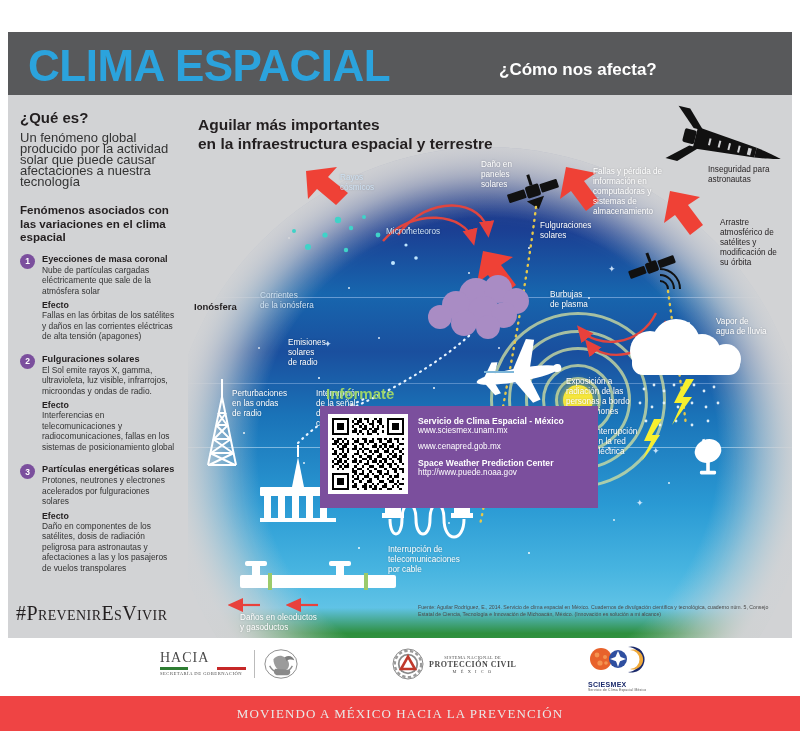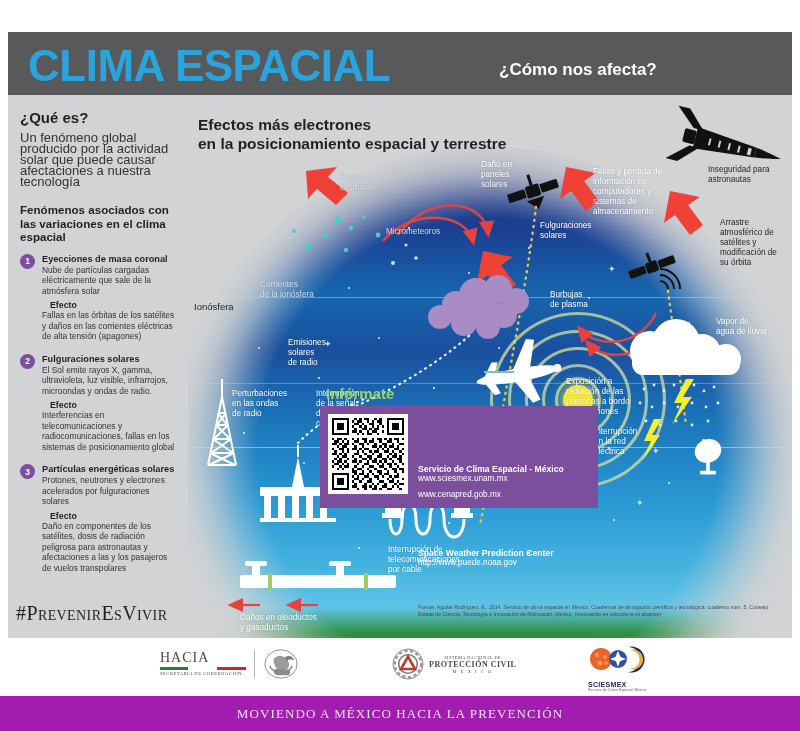--- a/index.html
+++ b/index.html
@@ -75,21 +75,21 @@
     width: 15px; height: 15px; border-radius: 50%;
     background: #7b4f9d;
     color: #fff; font-size: 8.5px; font-weight: bold;
     display: flex; align-items: center; justify-content: center;
   }
   .item-head {
     font-size: 9.2px; font-weight: bold; color: #231f20;
     line-height: 11px; margin: 1px 0 0 0;
   }
   .item-body { font-size: 8.4px; line-height: 10.5px; color: #333; margin: 0; }
-  .efecto { font-size: 8.8px; font-weight: bold; color: #231f20; margin: 4px 0 0 8px; }
+  .efecto { font-size: 8.8px; font-weight: bold; color: #231f20; margin: 4px 0 0 0; }
   .hashtag {
     position: absolute; left: 16px; top: 602px;
     font-family: "Liberation Serif", serif;
     font-size: 20px;
     font-variant: small-caps;
     letter-spacing: 0.4px;
     color: #231f20;
   }
 
   
@@ -166,42 +166,42 @@
     box-shadow: 0 0 10px 3px rgba(245,230,60,.55);
   }
 
   .lbl {
     position: absolute; z-index: 30;
     color: #ffffff; font-size: 8.2px; line-height: 10px;
     text-shadow: 0 0 2px rgba(0,0,0,.25);
   }
   .lbl.dark { color: #231f20; text-shadow: none; }
   .lbl.dim  { color: #cfe2f3; }
-  .lbl.bold { font-weight: normal; font-size: 9.5px; text-align: right; }
+  .lbl.bold { font-weight: bold; font-size: 9.5px; text-align: right; }
 
   
   .informate-title {
     position: absolute; left: 326px; top: 385px;
     font-size: 15px; font-weight: bold; color: #9bd36b;
     z-index: 45;
   }
   .infobox {
     position: absolute; left: 320px; top: 406px;
     width: 278px; height: 102px;
     background: #7b4f9d; z-index: 45;
     padding: 8px;
     display: flex; gap: 10px;
   }
   .qr {
     width: 80px; height: 80px; background: #fff; padding: 4px;
     flex: 0 0 80px;
   }
   .qr svg { display: block; }
   .links { color: #fff; padding-top: 2px; }
-  .lnk-t { font-size: 8.6px; font-weight: bold; line-height: 10px; margin-top: 48px; }
+  .lnk-t { font-size: 8.6px; font-weight: bold; line-height: 10px; }
   .lnk-u { font-size: 8.2px; line-height: 10px; margin-bottom: 6px; }
 
   .source {
     position: absolute; left: 418px; top: 604px;
     width: 360px;
     font-size: 5.2px; line-height: 7px; color: #4a4a4a;
     z-index: 46;
   }
 
   
@@ -222,21 +222,21 @@
   .pc-logo { position: absolute; left: 392px; top: 648px; display:flex; align-items:center; gap:5px;}
   .pc-text { font-family:"Liberation Serif", serif; text-align:center; color:#4a4a4a; }
   .pc-t1 { font-size:4.4px; letter-spacing:.4px;}
   .pc-t2 { font-size:8px; font-weight:bold; letter-spacing:.5px;}
   .pc-t3 { font-size:4.4px; letter-spacing:1.6px;}
   .sciesmex { position:absolute; left: 588px; top: 645px; }
 
   
   .bottombar {
     position: absolute; left: 0; top: 696px; width: 800px; height: 35px;
-    background: #a21caf;
+    background: #ef4444;
     display: flex; align-items: center; justify-content: center;
   }
   .bottombar span {
     font-family: "Liberation Serif", serif;
     font-size: 13px; letter-spacing: 1.1px; color: #e8e8e8;
   }
 </style>
 </head>
 <body>
 
@@ -273,22 +273,22 @@
       <div class="item-body">Protones, neutrones y electrones acelerados por fulguraciones solares</div>
       <div class="efecto">Efecto</div>
       <div class="item-body">Daño en componentes de los satélites, dosis de radiación peligrosa para astronautas y afectaciones a las y los pasajeros de vuelos transpolares</div>
     </div>
   </div>
   <div class="hashtag">#PrevenirEsVivir</div>
 
   <div class="scene">
 
     <div class="scene-title">
-      <div>Efectos más electrones</div>
-      <div>en la posicionamiento espacial y terrestre</div>
+      <div>Aguilar más importantes</div>
+      <div>en la infraestructura espacial y terrestre</div>
     </div>
 
     <div class="dome">
       <div class="band b1"></div>
       <div class="band b2"></div>
       <div class="band b3"></div>
 
       <div class="star" style="left:60px;top:120px;width:2px;height:2px;"></div>
       <div class="star" style="left:120px;top:90px;width:1.5px;height:1.5px;"></div>
       <div class="star" style="left:180px;top:140px;width:2px;height:2px;"></div>
@@ -619,21 +619,21 @@
 sistemas de
 almacenamiento</div>
     <div class="lbl dark" style="left:520px;top:70px;white-space:pre-line">Inseguridad  para
 astronautas</div>
     <div class="lbl dark" style="left:532px;top:123px;white-space:pre-line">Arrastre
 atmosférico de
 satélites y
 modificación de
 su órbita</div>
     <div class="lbl bold dark" style="left:6px;top:207px;">Ionósfera</div>
-    <div class="lbl dim" style="left:72px;top:185px;white-space:pre-line">Corrientes
+    <div class="lbl dim" style="left:72px;top:196px;white-space:pre-line">Corrientes
 de la ionósfera</div>
     <div class="lbl" style="left:352px;top:126px;white-space:pre-line">Fulguraciones
 solares</div>
     <div class="lbl" style="left:362px;top:195px;white-space:pre-line">Burbujas
 de plasma</div>
     <div class="lbl" style="left:528px;top:222px;white-space:pre-line">Vapor de
 agua de lluvia</div>
     <div class="lbl" style="left:100px;top:243px;white-space:pre-line">Emisiones
 solares
 de radio</div>

